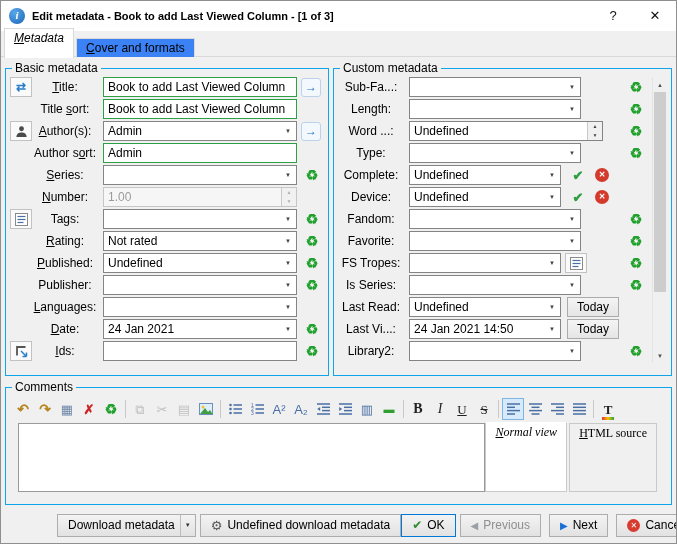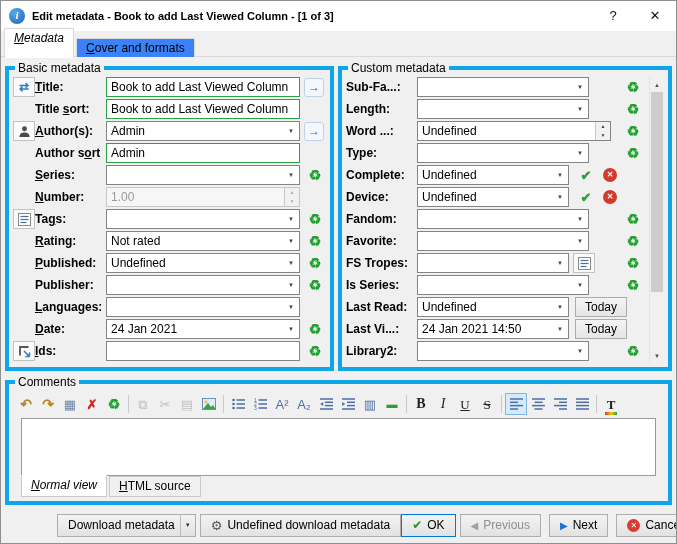--- a/index.html
+++ b/index.html
@@ -11,31 +11,31 @@
 .title-text{margin-left:7px;flex:1;white-space:nowrap;overflow:hidden;font-weight:bold;font-size:11px;}
 .tb-btn{width:42px;height:30px;line-height:30px;text-align:center;font-size:13px;color:#111;cursor:default;}
 
 .tabbar{display:flex;align-items:flex-end;padding:4px 0 0 3px;position:relative;height:26px;flex:0 0 auto;}
 .tabbar::after{content:"";position:absolute;left:0;right:0;bottom:0;height:1px;background:#d9d9d9;}
 .tab{position:relative;z-index:1;border:1px solid #d9d9d9;border-bottom:none;background:#3b82f6;padding:2px 9px 3px;margin-right:2px;height:19px;white-space:nowrap;}
 .tab.active{background:#fff;height:30px;font-style:italic;margin-bottom:-1px;padding-bottom:20px;}
 
 .content{flex:1;display:flex;flex-direction:column;padding:4px;min-height:0;}
 .toprow{display:flex;gap:4px;flex:0 0 auto;}
-fieldset.group{border:4px solid #0ea5e9;padding:2px 4px 4px;}
+fieldset.group{border:1px solid #0ea5e9;padding:2px 4px 12px;}
 fieldset.group legend{padding:0 3px;margin-left:2px;}
 .group.basic{width:324px;flex:0 0 auto;}
 .group.custom{flex:1;min-width:0;}
 .custom-body{display:flex;height:100%;}
 .custom-rows{flex:1;min-width:0;}
 .group.comments{flex:1;margin-top:4px;display:flex;flex-direction:column;min-height:0;}
 
 .brow,.crow{display:flex;align-items:center;height:20px;margin-bottom:2px;}
 .islot{width:22px;flex:0 0 auto;display:flex;}
-.lbl{width:66px;text-align:left;margin-right:5px;flex:0 0 auto;white-space:nowrap;overflow:hidden;font-weight:bold;}
+.lbl{width:66px;text-align:center;margin-right:5px;flex:0 0 auto;white-space:nowrap;overflow:hidden;}
 .field{height:20px;border:1px solid #848484;background:#fff;padding:0 4px;font:inherit;width:194px;flex:0 0 auto;}
 .field.green{border-color:#2da044;}
 .combo{height:20px;border:1px solid #848484;background:#fff;display:flex;align-items:center;width:194px;flex:0 0 auto;}
 .combo .ctext{flex:1;padding-left:4px;white-space:nowrap;overflow:hidden;}
 .combo .carr{flex:0 0 16px;text-align:center;font-size:6px;color:#444;}
 .w-std{width:172px;}
 .w-short{width:152px;}
 .spin{height:20px;border:1px solid #848484;background:#fff;display:flex;width:194px;flex:0 0 auto;}
 .spin .stext{flex:1;padding-left:4px;line-height:18px;white-space:nowrap;overflow:hidden;}
 .spin .sbtns{flex:0 0 15px;display:flex;flex-direction:column;border-left:1px solid #c9c9c9;}
@@ -72,21 +72,21 @@
 .g-img{line-height:0;}
 .g-table{color:#4a6fa5;font-size:13px;}
 .g-hr{color:#2fa02f;font-size:11px;}
 .serifB{font-family:"Liberation Serif",serif;font-weight:bold;font-size:14px;color:#222;}
 .serifI{font-family:"Liberation Serif",serif;font-style:italic;font-size:14px;color:#222;}
 .serifU{font-family:"Liberation Serif",serif;text-decoration:underline;font-size:13px;color:#222;}
 .serifS{font-family:"Liberation Serif",serif;text-decoration:line-through;font-size:13px;color:#222;}
 .tcolor{position:relative;font-family:"Liberation Serif",serif;font-weight:bold;font-size:13px;color:#222;}
 .tcolor::after{content:"";position:absolute;left:-2px;right:-2px;bottom:-4px;height:3px;background:linear-gradient(90deg,#e23333,#f5c400,#2e9e3e);}
 
-.editor-stack{flex:1;display:flex;flex-direction:column;margin:2px 8px 0;min-height:0;}
+.editor-stack{flex:1;display:flex;flex-direction:row;margin:2px 8px 0;min-height:0;font-family:Liberation Serif, serif;}
 .editor{flex:1;background:#fff;border:1px solid #9a9a9a;}
 .vtabs{display:flex;flex:0 0 auto;}
 .vtab{border:1px solid #c9c9c9;border-top:1px solid #c9c9c9;background:#f0f0f0;padding:2px 9px 3px;margin-right:2px;white-space:nowrap;}
 .vtab.active{background:#fff;border-top-color:#fff;margin-top:-1px;font-style:italic;}
 
 .buttonbar{flex:0 0 auto;height:34px;display:flex;align-items:center;padding:0 21px 2px 56px;}
 .btn{height:23px;border:1px solid #adadad;background:linear-gradient(#f3f3f3,#e2e2e2);font:inherit;display:inline-flex;align-items:center;justify-content:center;padding:0 10px;gap:5px;white-space:nowrap;}
 .btn.default{border-color:#0078d7;}
 .btn.download{width:202px;position:relative;padding-right:20px;}
 .btn.download .dd{position:absolute;right:0;top:0;bottom:0;width:15px;border-left:1px solid #bdbdbd;font-size:6px;display:flex;align-items:center;justify-content:center;color:#333;}

